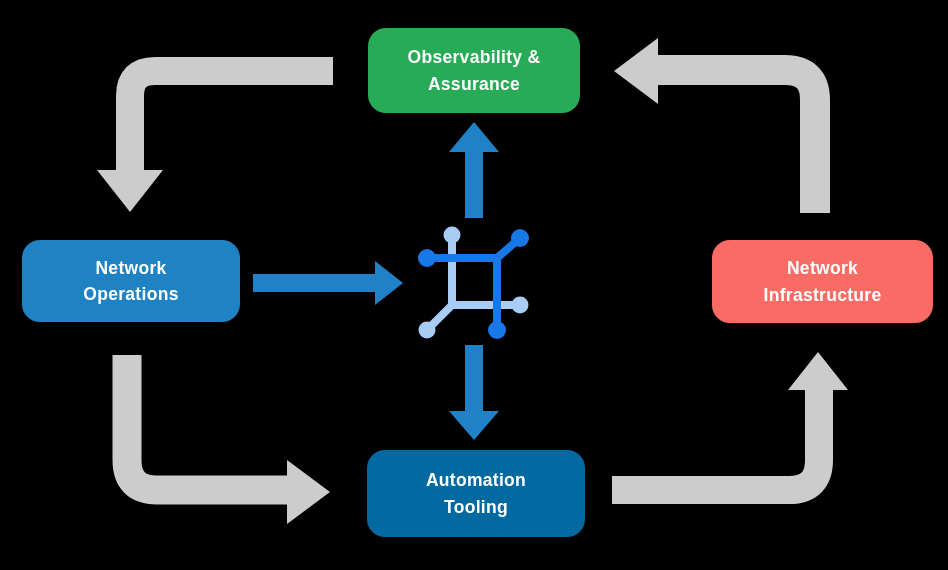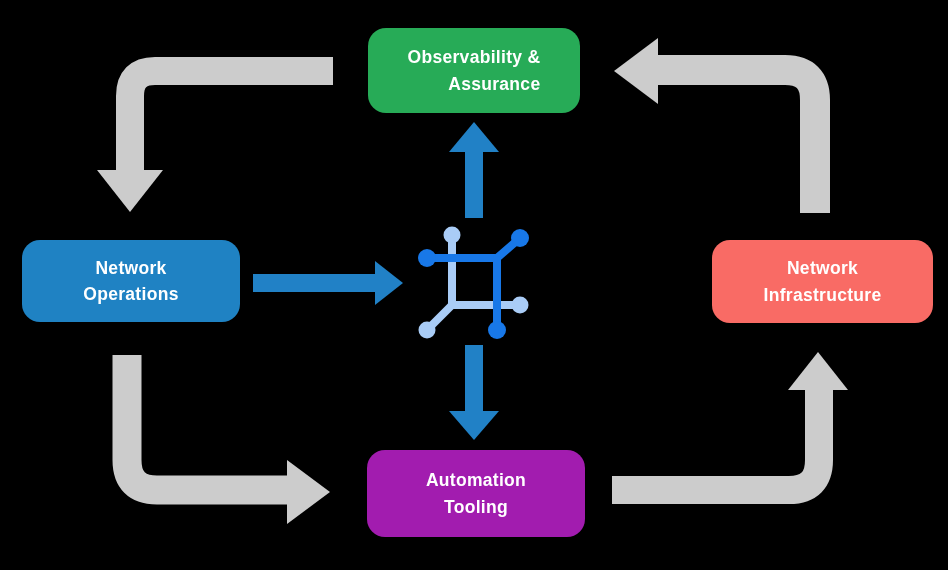--- a/index.html
+++ b/index.html
@@ -81,24 +81,24 @@
         <line x1="9" y1="31" x2="79" y2="31"></line>
         <line x1="79" y1="31" x2="102" y2="11"></line>
         <line x1="79" y1="31" x2="79" y2="103"></line>
         <circle cx="9" cy="31" r="9" stroke="none"></circle>
         <circle cx="102" cy="11" r="9" stroke="none"></circle>
         <circle cx="79" cy="103" r="9" stroke="none"></circle>
       </g>
     </g>
   </svg>
 
-  <div class="node node-observability" style="background-color: rgb(39, 171, 87); text-align: right;">Observability &amp;
+  <div class="node node-observability" style="background-color: rgb(39, 171, 87);">Observability &amp;
 Assurance</div>
 
   <div class="node node-operations" style="background-color: rgb(31, 130, 195);">Network
 Operations</div>
 
   <div class="node node-infrastructure" style="background-color: rgb(249, 107, 101);">Network
 Infrastructure</div>
 
-  <div class="node node-automation" style="background-color: #a21caf;">Automation
+  <div class="node node-automation" style="background-color: #0369a1;">Automation
 Tooling</div>
 </div>
 
 </body></html>

